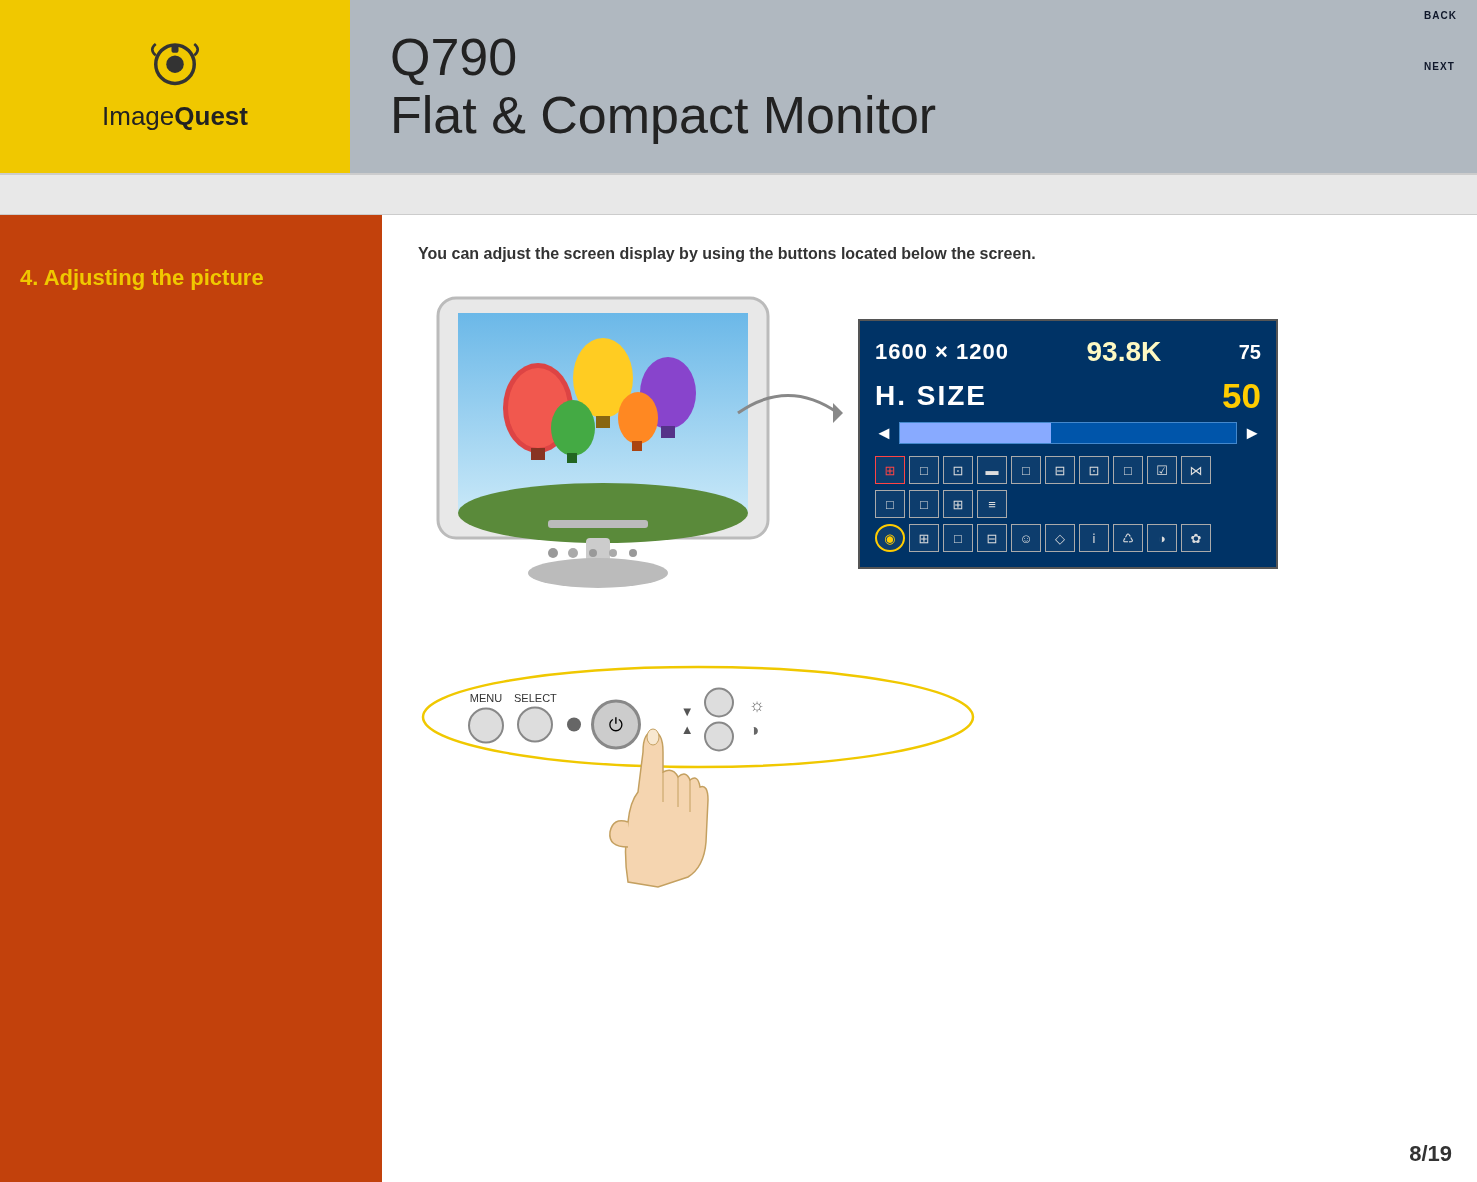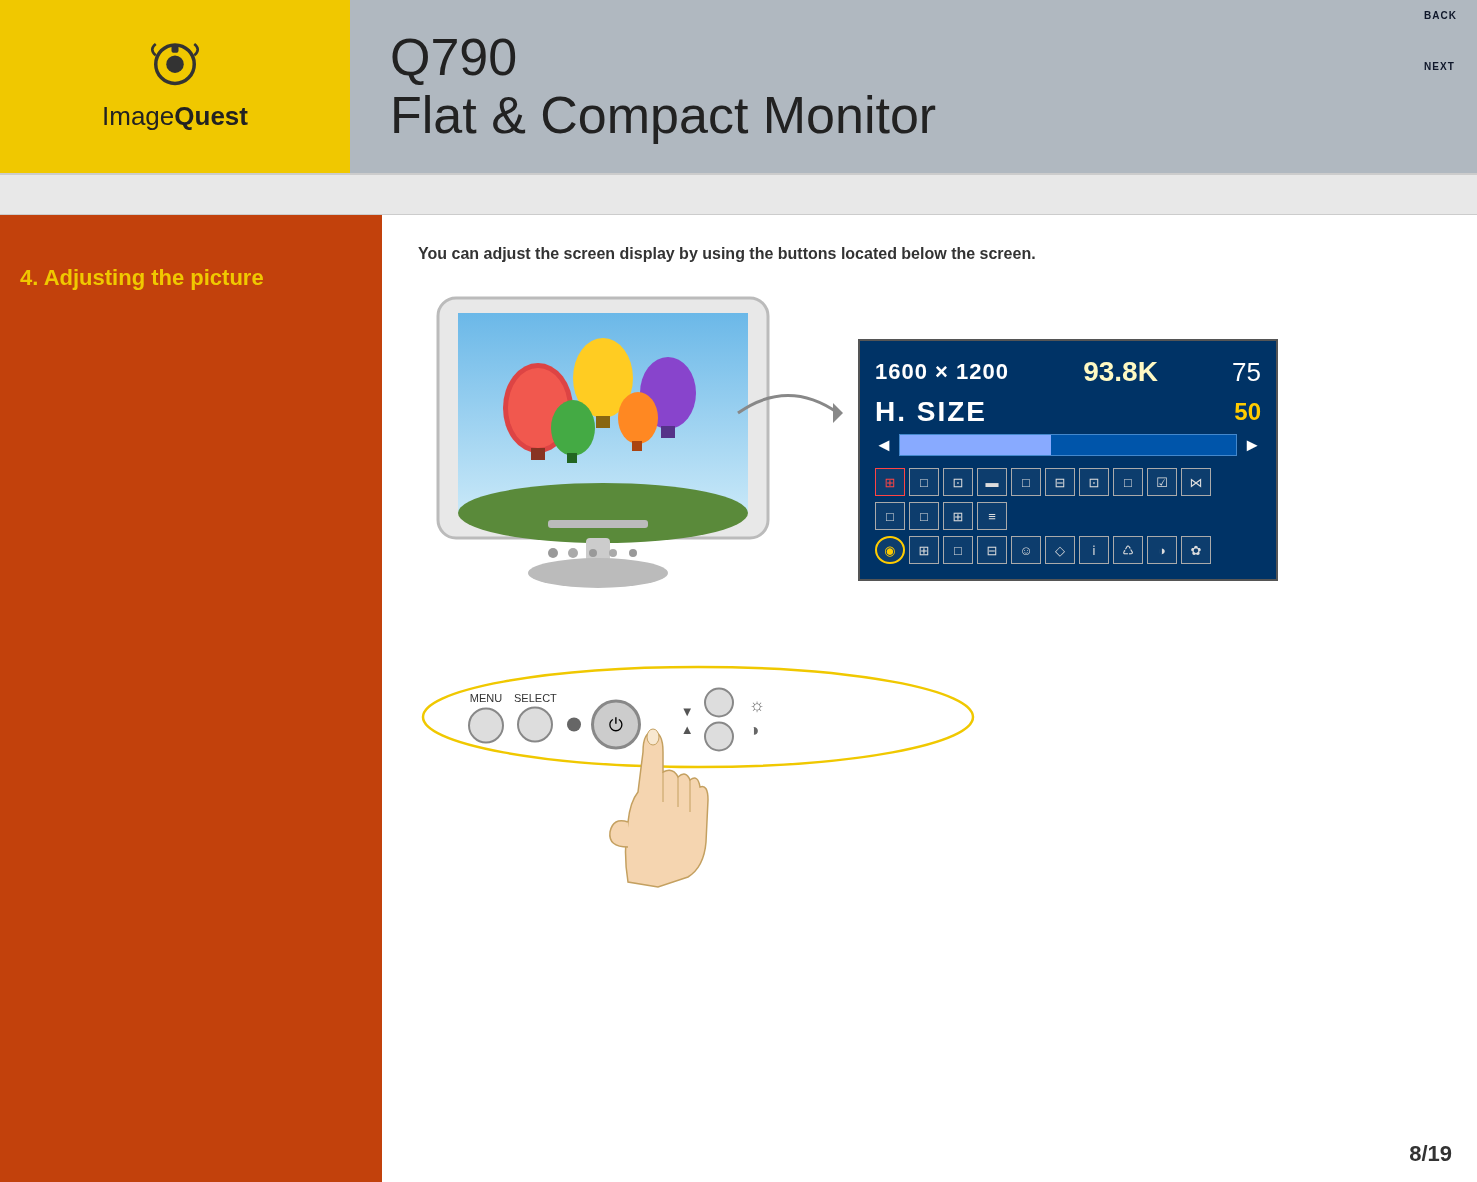--- a/index.html
+++ b/index.html
@@ -99,21 +99,21 @@
     }
 
     
     .osd-panel {
       background: #003366;
       border: 2px solid #555;
       padding: 15px;
       width: 420px;
       margin-left: -30px;
       position: relative;
-      top: 36px;
+      top: 16px;
       flex-shrink: 0;
     }
 
     .osd-top-row {
       display: flex;
       justify-content: space-between;
       align-items: center;
       margin-bottom: 8px;
     }
     .osd-resolution {
@@ -121,39 +121,39 @@
       font-weight: bold;
       color: #fff;
       letter-spacing: 1px;
     }
     .osd-freq {
       font-size: 28px;
       font-weight: bold;
       color: #fef9c3;
     }
     .osd-hz {
-      font-size: 26px;
-      font-weight: normal;
+      font-size: 20px;
+      font-weight: bold;
       color: #fff;
     }
 
     .osd-label-row {
       display: flex;
       justify-content: space-between;
       align-items: center;
       margin-bottom: 6px;
     }
     .osd-hsize {
       font-size: 28px;
       font-weight: bold;
       color: #fff;
       letter-spacing: 2px;
     }
     .osd-value {
-      font-size: 24px;
+      font-size: 35px;
       font-weight: bold;
       color: #ffcc00;
     }
 
     .osd-bar-row {
       display: flex;
       align-items: center;
       gap: 6px;
       margin-bottom: 12px;
     }

